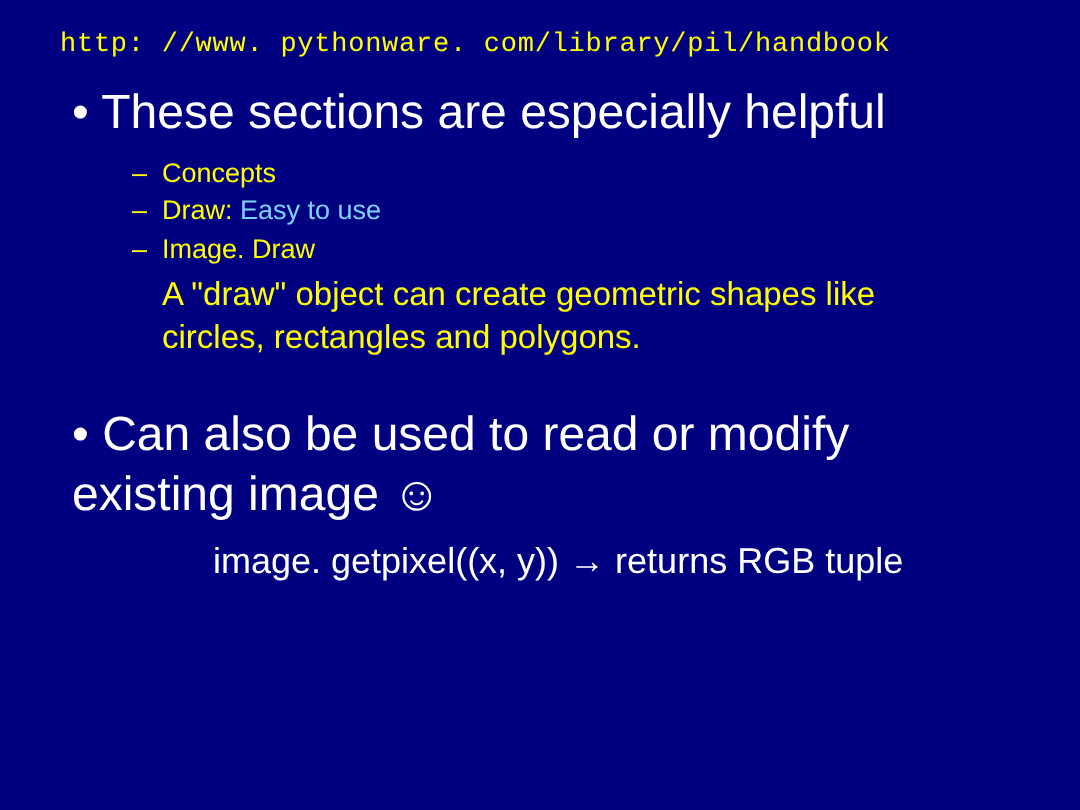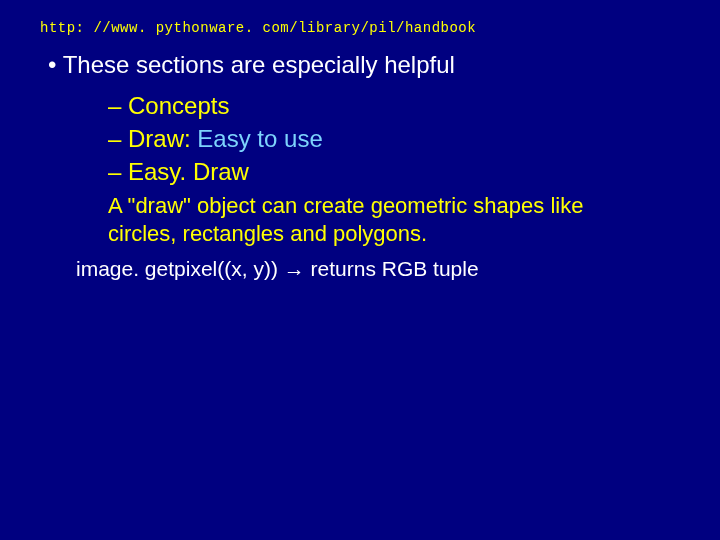--- a/index.html
+++ b/index.html
@@ -19,59 +19,58 @@
     .title {
       font-size: 40px;
       text-align: center;
       margin-bottom: 24px;
       font-weight: normal;
       font-family: "Times New Roman", Times, serif;
     }
     .url {
       font-family: "Courier New", Courier, monospace;
       color: #ffff00;
-      font-size: 14px;
+      font-size: 18px;
       margin-bottom: 14px;
       letter-spacing: 0.5px;
     }
     .bullet-main {
-      font-size: 24px;
+      font-size: 32px;
       margin-left: 8px;
       margin-bottom: 10px;
       line-height: 1.25;
     }
     .bullet-main.second {
       margin-top: 30px;
     }
     .sub-list {
       margin-left: 48px;
       margin-bottom: 4px;
     }
     .sub-item {
-      font-size: 24px;
+      font-size: 18px;
       color: #ffff00;
       line-height: 1.3;
       margin-bottom: 2px;
-      margin-left: 20px;
     }
     .sub-item .dash {
       display: inline-block;
       width: 20px;
     }
     .sub-desc {
       font-size: 22px;
       color: #ffff00;
       margin-left: 68px;
       line-height: 1.3;
       margin-bottom: 2px;
       margin-right: 30px;
     }
     .code-line {
-      font-size: 21px;
-      margin-left: 36px;
+      font-size: 24px;
+      margin-left: 102px;
       margin-top: 6px;
       line-height: 1.3;
     }
     .arrow {
       font-family: Arial, sans-serif;
     }
     .smile {
       font-family: Arial, sans-serif;
     }
     .white-after {
@@ -88,22 +87,25 @@
   <div class="bullet-main">• These sections are especially helpful</div>
 
   <div class="sub-list">
     <div class="sub-item">
       <span class="dash">–</span><span>Concepts</span>
     </div>
     <div class="sub-item">
       <span class="dash">–</span><span>Draw:</span><span class="white-after">  Easy to use</span>
     </div>
     <div class="sub-item">
-      <span class="dash">–</span><span>Easy. Draw</span>
+      <span class="dash">–</span><span>Image. Draw</span>
     </div>
   </div>
   <div class="sub-desc">A "draw" object can create geometric shapes like circles, rectangles and polygons.</div>
 
+  <div class="bullet-main second">
+    <span>• Can also be used to read or modify existing image </span><span class="smile">☺</span>
+  </div>
 
   <div class="code-line">
     <span>image. getpixel((x, y))  </span><span class="arrow">→</span><span>  returns RGB tuple</span>
   </div>
 </div>
 
 </body></html>

